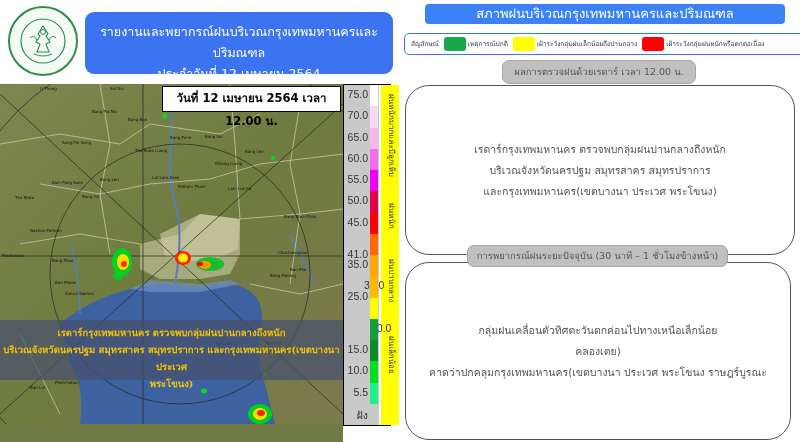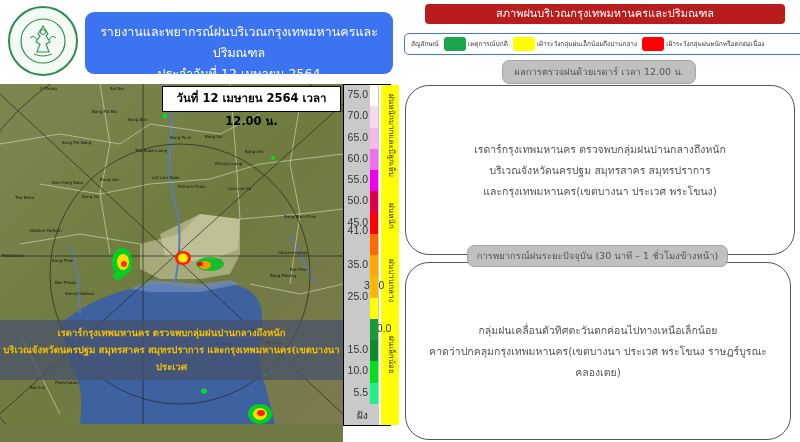--- a/index.html
+++ b/index.html
@@ -32,21 +32,21 @@
            border: 1.5px solid #000; background: #c9c9c9; text-decoration: underline; }
   .scale-num { position: absolute; left: 0; width: 24px; text-align: right; font-size: 10.5px;
            color: #333; font-family: "Liberation Sans Narrow", "Liberation Sans", sans-serif; }
   .scale-sw { position: absolute; left: 26px; width: 8px; }
   .scale-band { position: absolute; left: 35px; top: 0; width: 20px; height: 340px; background: #ffff00; border-left: 2px solid #fff; }
   .scale-band-label { position: absolute; left: 0; width: 20px; writing-mode: vertical-rl; font-size: 8px; color: #333;
            text-align: center; display: flex; align-items: center; justify-content: center; }
 
   
   .status-bar { position: absolute; left: 425px; top: 4px; width: 360px; height: 20px;
-           background: #b91c1c; border-radius: 4px; color: #fff; text-align: center; font-size: 11px; line-height: 20px; }
+           background: #3b82f6; border-radius: 4px; color: #fff; text-align: center; font-size: 13px; line-height: 20px; }
   .legend { position: absolute; left: 404px; top: 33px; width: 452px; height: 22px;
            border: 1.5px solid #3b73f0; border-radius: 5px; background: #fff;
            display: flex; align-items: center; padding-left: 6px; font-size: 6.5px; color: #333; white-space: nowrap; }
   .legend .sw { display: inline-block; width: 22px; height: 14px; border-radius: 3px; margin: 0 2px 0 3px; }
   .legend .txt { margin-right: 2px; }
 
   .section-tab { position: absolute; background: #c0c0c0; border: 1px solid #a5a5a5; border-radius: 7px;
            text-align: center; color: #555; font-size: 9.5px; z-index: 3; }
   .tab1 { left: 502px; top: 60px; width: 194px; height: 24px; line-height: 22px; }
   .tab2 { left: 467px; top: 245px; width: 261px; height: 22px; line-height: 20px; }
@@ -171,20 +171,21 @@
       <text x="216" y="261">Sattahip</text>
       <text x="266" y="260">Rayong</text>
       <text x="30" y="305">Ban Lat</text>
       <text x="55" y="300">Phetchaburi</text>
     </g>
   </svg>
   <div class="map-date" style="left:162px;top:2px;">วันที่ 12 เมษายน 2564 เวลา 12.00 น.</div>
   <div class="map-caption" style="top:236px;">
     <div>เรดาร์กรุงเทพมหานคร ตรวจพบกลุ่มฝนปานกลางถึงหนัก</div>
     <div>บริเวณจังหวัดนครปฐม สมุทรสาคร สมุทรปราการ และกรุงเทพมหานคร(เขตบางนา ประเวศ</div>
+    <div>พระโขนง)</div>
   </div>
 </div>
 
 <div class="scale" id="scale">
   <div class="scale-band">
     <div class="scale-band-label" style="top:0;height:100px;">ฝนหนักมากและมีลูกเห็บ</div>
     <div class="scale-band-label" style="top:100px;height:62px;">ฝนหนัก</div>
     <div class="scale-band-label" style="top:162px;height:68px;">ฝนปานกลาง</div>
     <div class="scale-band-label" style="top:230px;height:80px;">ฝนเล็กน้อย</div>
   </div>
@@ -195,21 +196,21 @@
     <div class="scale-num" style="top: 45.5px;">65.0</div>
     <div class="scale-sw" style="top: 42.5px; height: 21.25px; background: rgb(246, 184, 238);"></div>
     <div class="scale-num" style="top: 66.75px;">60.0</div>
     <div class="scale-sw" style="top: 63.75px; height: 21.25px; background: rgb(240, 111, 240);"></div>
     <div class="scale-num" style="top: 88px;">55.0</div>
     <div class="scale-sw" style="top: 85px; height: 21.25px; background: rgb(240, 0, 240);"></div>
     <div class="scale-num" style="top: 109.25px;">50.0</div>
     <div class="scale-sw" style="top: 106.25px; height: 21.25px; background: rgb(224, 0, 74);"></div>
     <div class="scale-num" style="top: 130.5px;">45.0</div>
     <div class="scale-sw" style="top: 127.5px; height: 21.25px; background: rgb(255, 0, 0);"></div>
-    <div class="scale-num" style="top: 139px;">41.0</div>
+    <div class="scale-num" style="top: 163px;">41.0</div>
     <div class="scale-sw" style="top: 148.75px; height: 21.25px; background: rgb(255, 106, 0);"></div>
     <div class="scale-num" style="top: 173px;">35.0</div>
     <div class="scale-sw" style="top: 170px; height: 21.25px; background: rgb(255, 168, 0);"></div>
     <div class="scale-num" style="top: 194.25px; padding-left: 20px;">30.0</div>
     <div class="scale-sw" style="top: 191.25px; height: 21.25px; background: rgb(255, 184, 0);"></div>
     <div class="scale-num" style="top: 205px;">25.0</div>
     <div class="scale-sw" style="top: 212.5px; height: 21.25px; background: rgb(255, 255, 0);"></div>
     <div class="scale-num" style="top: 236.75px; padding-left: 27px;">20.0</div>
     <div class="scale-sw" style="top: 233.75px; height: 21.25px; background: rgb(26, 154, 58);"></div>
     <div class="scale-num" style="top: 258px;">15.0</div>
@@ -240,16 +241,16 @@
     <p>เรดาร์กรุงเทพมหานคร ตรวจพบกลุ่มฝนปานกลางถึงหนัก</p>
     <p>บริเวณจังหวัดนครปฐม สมุทรสาคร สมุทรปราการ</p>
     <p>และกรุงเทพมหานคร(เขตบางนา ประเวศ พระโขนง)</p>
   </div>
 </div>
 
 <div class="section-tab tab2">การพยากรณ์ฝนระยะปัจจุบัน (30 นาที – 1 ชั่วโมงข้างหน้า)</div>
 <div class="card card2">
   <div>
     <p>กลุ่มฝนเคลื่อนตัวทิศตะวันตกค่อนไปทางเหนือเล็กน้อย</p>
+    <p>คลองเตย)</p>
     <p>คาดว่าปกคลุมกรุงเทพมหานคร(เขตบางนา ประเวศ พระโขนง ราษฎร์บูรณะ</p>
-    <p>คลองเตย)</p>
   </div>
 </div>
 
 </body></html>

